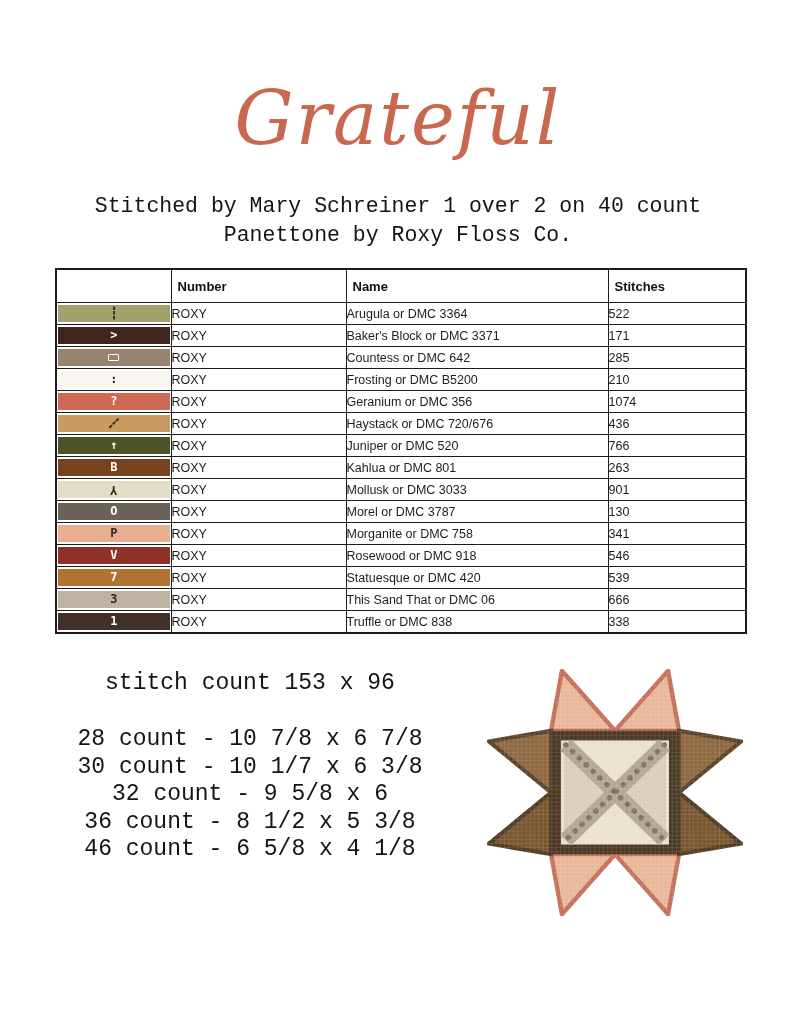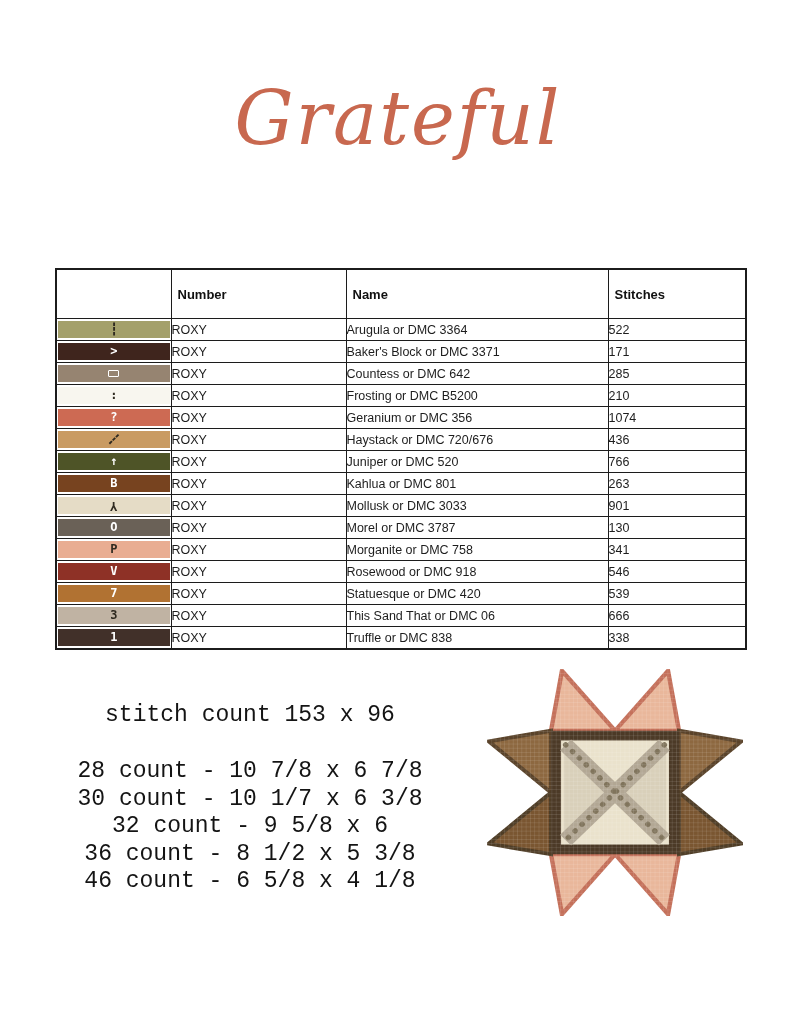--- a/index.html
+++ b/index.html
@@ -14,50 +14,52 @@
   
   .subtitle{position:absolute;top:192px;left:0;width:100%;text-align:center;
             font-family:"Liberation Mono",monospace;font-size:21.5px;
             line-height:28.5px;color:#141414;}
 
   
   table.legend{position:absolute;left:55px;top:268px;width:690px;
                border-collapse:collapse;table-layout:fixed;}
   table.legend th,table.legend td{border:1px solid #1c1c1c;overflow:hidden;white-space:nowrap;}
   table.legend{border:2px solid #1c1c1c;}
-  table.legend th{height:24px;text-align:left;padding:12px 6px;font-size:13px;font-weight:bold;color:#111;}
+  table.legend th{height:24px;text-align:left;padding:4px 6px;font-size:13px;font-weight:bold;color:#111;}
   table.legend td{height:21px;padding:0 0;font-size:12.5px;color:#1d1d1d;}
   td.swatch-cell{padding:0 !important;}
   .swatch{margin:2px 1px;height:17px;display:flex;align-items:center;justify-content:center;}
   .sym{display:inline-block;font-family:"DejaVu Sans Mono",monospace;
        font-size:12px;font-weight:bold;line-height:17px;}
   .sym-rot45{transform:rotate(45deg);}
   .sym-rot180{transform:rotate(180deg);}
   .sym-rect{width:9px;height:5px;border:1.5px solid currentColor;border-radius:1px;}
   .light{color:#ffffff;}
   .dark{color:#2f2a20;}
   td.num{padding:0 4px 0 6px;}
 
   
   .details{position:absolute;left:58px;top:670px;width:384px;text-align:center;
-           font-family:"Liberation Mono",monospace;font-size:23px;color:#141414;margin-top:32px;}
+           font-family:"Liberation Mono",monospace;font-size:23px;color:#141414;}
   .details .head{line-height:26px;margin-bottom:30px;}
   .size-line{line-height:27.5px;}
 
   
   .star{position:absolute;left:487px;top:669px;width:256px;height:247px;}
 </style>
 </head>
 <body>
 
 <div class="page">
 
   <div class="title" style="color:#c8684f;">Grateful</div>
 
   <div class="subtitle">
+    <div>Stitched by Mary Schreiner 1 over 2 on 40 count</div>
+    <div>Panettone by Roxy Floss Co.</div>
   </div>
 
   <table class="legend">
     <colgroup>
       <col style="width:115px">
         <col style="width:175px">
         <col style="width:262px">
         <col style="width:138px">
     </colgroup>
     <thead>

